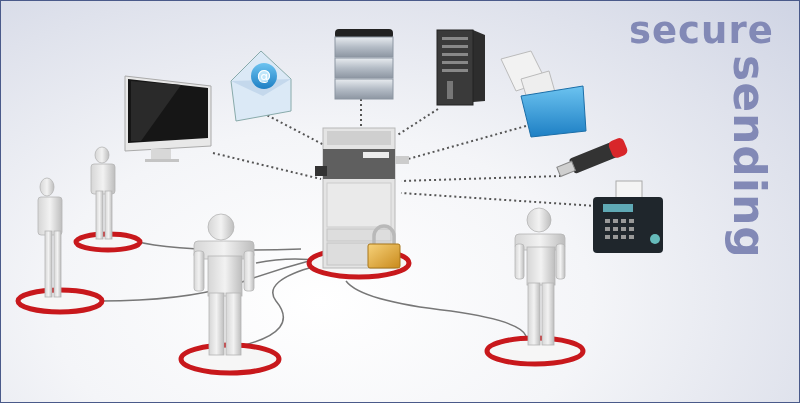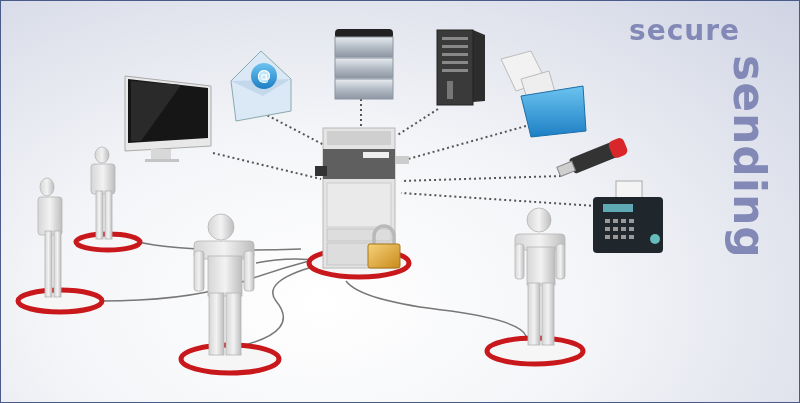--- a/index.html
+++ b/index.html
@@ -1,21 +1,21 @@
 <!DOCTYPE html>
 <html><head>
 <meta charset="utf-8">
 <style>
   html,body{margin:0;padding:0;}
   body{width:800px;height:403px;overflow:hidden;font-family:"Liberation Sans",sans-serif;}
   .frame{position:relative;width:798px;height:401px;border:1px solid #4a5a8a;
     background:radial-gradient(ellipse at 40% 75%, #ffffff 0%, #f4f5f8 40%, #dfe2ec 75%, #cfd4e4 100%);overflow:hidden;}
   svg.scene{position:absolute;left:0;top:0;}
   .title-word{position:absolute;color:#8289b6;font-weight:bold;font-family:"DejaVu Sans",sans-serif;letter-spacing:1px;}
-  .t1{left:628px;top:8px;font-size:28px;line-height:44px;}
+  .t1{left:628px;top:8px;font-size:37px;line-height:44px;}
   .t2{left:612px;top:118px;font-size:44px;line-height:44px;transform:rotate(90deg);transform-origin:left top;left:770px;top:54px;}
 </style>
 </head>
 <body>
 
 <div class="frame">
 <svg class="scene" width="798" height="401" viewBox="0 0 798 401">
   <defs>
     <linearGradient id="fig" x1="0" x2="1">
       <stop offset="0" stop-color="#d6d6d6"></stop>

